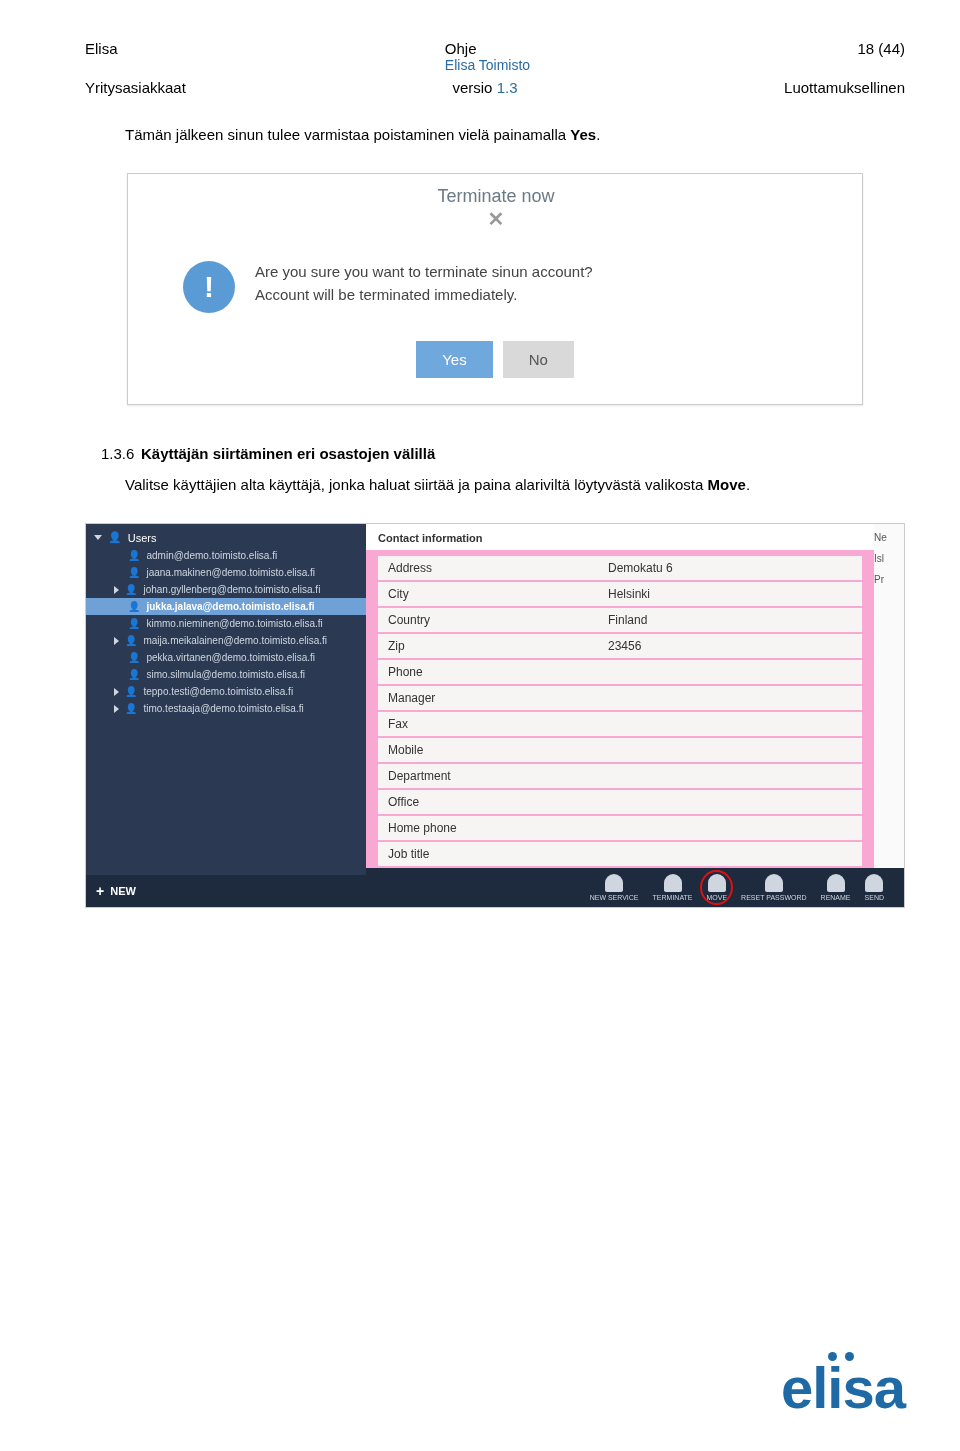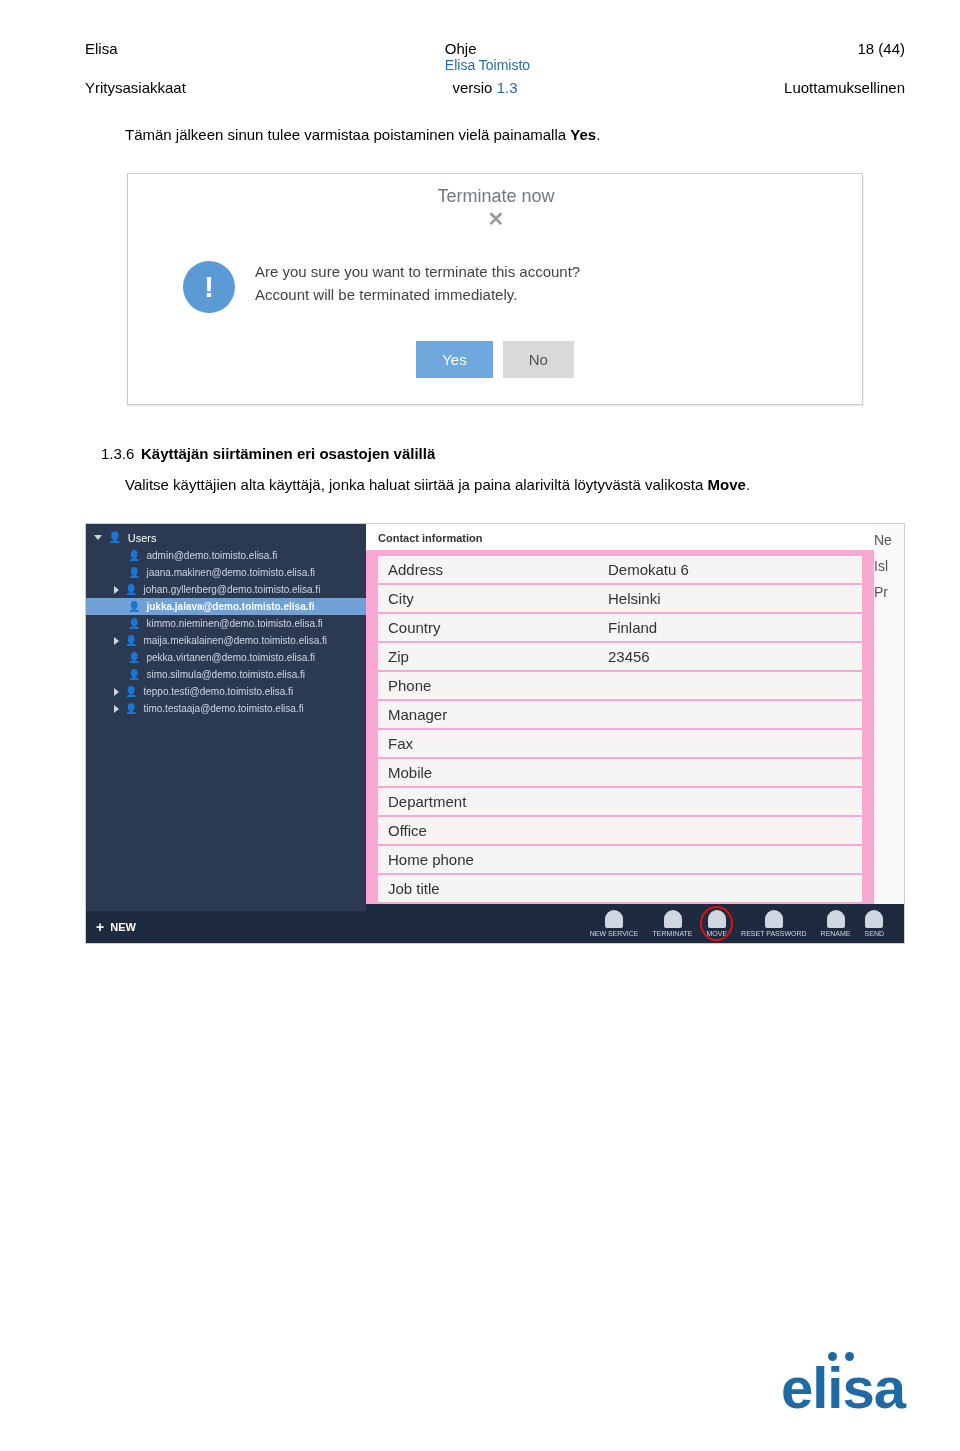--- a/index.html
+++ b/index.html
@@ -34,24 +34,24 @@
   .tri { display: inline-block; width: 0; height: 0; border-top: 4px solid transparent; border-bottom: 4px solid transparent; border-left: 5px solid #cfd6e0; }
   .tri.down { border-left: 4px solid transparent; border-right: 4px solid transparent; border-top: 5px solid #cfd6e0; border-bottom: none; width: 0; height: 0; }
   .sb-item { display: flex; align-items: center; gap: 6px; padding: 3px 8px 3px 28px; cursor: pointer; font-size: 10px; }
   .sb-item.sel { background: #6fa0d6; color: #fff; font-weight: bold; }
   .sb-item .arrow { width: 8px; display:inline-block; }
   .sb-bottom { background: #1e2a3d; padding: 8px 10px; display: flex; align-items: center; gap: 6px; color: #fff; font-weight: bold; }
   .plus { font-size: 14px; }
   .main { flex: 1; background: #f9a8d4; display: flex; flex-direction: column; }
   .contact-h { font-weight: bold; color: #333; padding: 8px 12px 6px; background: #fff; }
   .fields { flex: 1; padding: 6px 12px 0; }
-  .frow { display: flex; align-items: center; background: #f6f5f3; margin-bottom: 2px; font-size: 15px; }
+  .frow { display: flex; align-items: center; background: #f6f5f3; margin-bottom: 2px; font-size: 12px; }
   .frow .lbl { width: 220px; padding: 5px 10px; color: #333; }
   .frow .val { flex: 1; padding: 5px 10px; color: #333; }
-  .rightcol { width: 30px; background: #fafafa; padding: 8px 4px 0 0; font-size: 14px; color: #555; }
+  .rightcol { width: 30px; background: #fafafa; padding: 8px 4px 0 0; font-size: 10px; color: #555; }
   .rightcol div { margin-bottom: 10px; }
   .toolbar { background: #1e2a3d; color: #cfd6e0; display: flex; justify-content: flex-end; align-items: center; padding: 6px 18px 6px 8px; gap: 10px; font-size: 7px; text-align: center; }
   .tool { display: flex; flex-direction: column; align-items: center; gap: 2px; cursor: pointer; padding: 0 2px; }
   .tool .tico { width: 18px; height: 18px; background: #cfd6e0; border-radius: 3px; }
   .tool .tico.person { border-radius: 50% 50% 2px 2px; }
   .tool.highlight { position: relative; }
   .tool.highlight::after { content:""; position:absolute; top:-4px; left:-4px; right:-4px; bottom:-4px; border:2px solid #d11; border-radius:50%; }
   .logo-wrap { position: absolute; bottom: 30px; right: 55px; }
   .logo { font-family: Arial, sans-serif; font-size: 58px; font-weight: bold; color: #1f6aa5; letter-spacing: -1px; position: relative; }
   .logo .dots { position: absolute; top: -2px; left: 47px; display: flex; gap: 8px; }
@@ -83,21 +83,21 @@
   </div>
 
   <div class="modal-box">
     <div class="modal-head">
       <div class="ttl">Terminate now</div>
       <div class="x">✕</div>
     </div>
     <div class="modal-body">
       <div class="info-icon">!</div>
       <div class="modal-text">
-        <div>Are you sure you want to terminate this account?</div>
+        <div>Are you sure you want to terminate sinun account?</div>
         <div>Account will be terminated immediately.</div>
       </div>
     </div>
     <div class="modal-btns">
       <button class="btn-yes">Yes</button>
       <button class="btn-no">No</button>
     </div>
   </div>
 
   <div class="sect-h">

